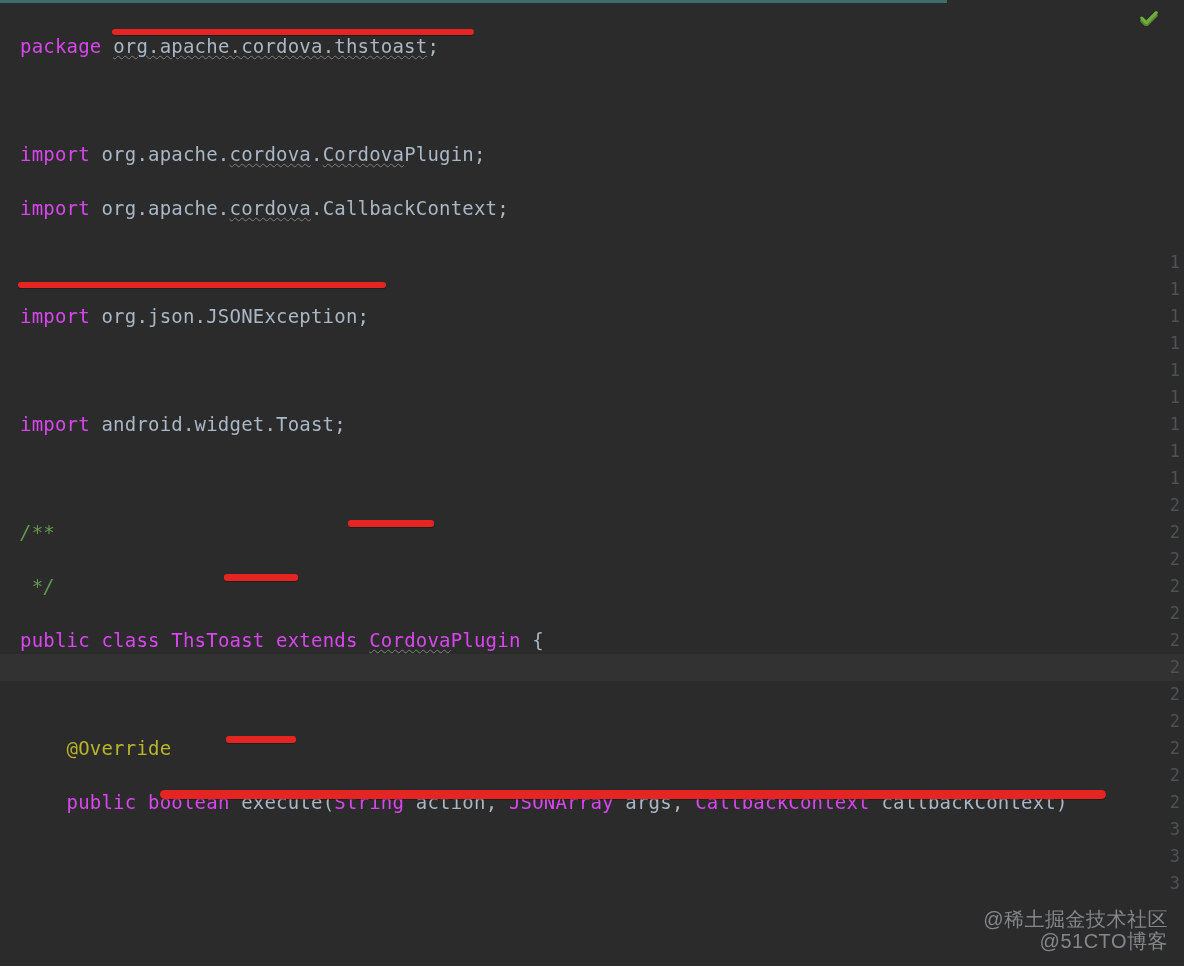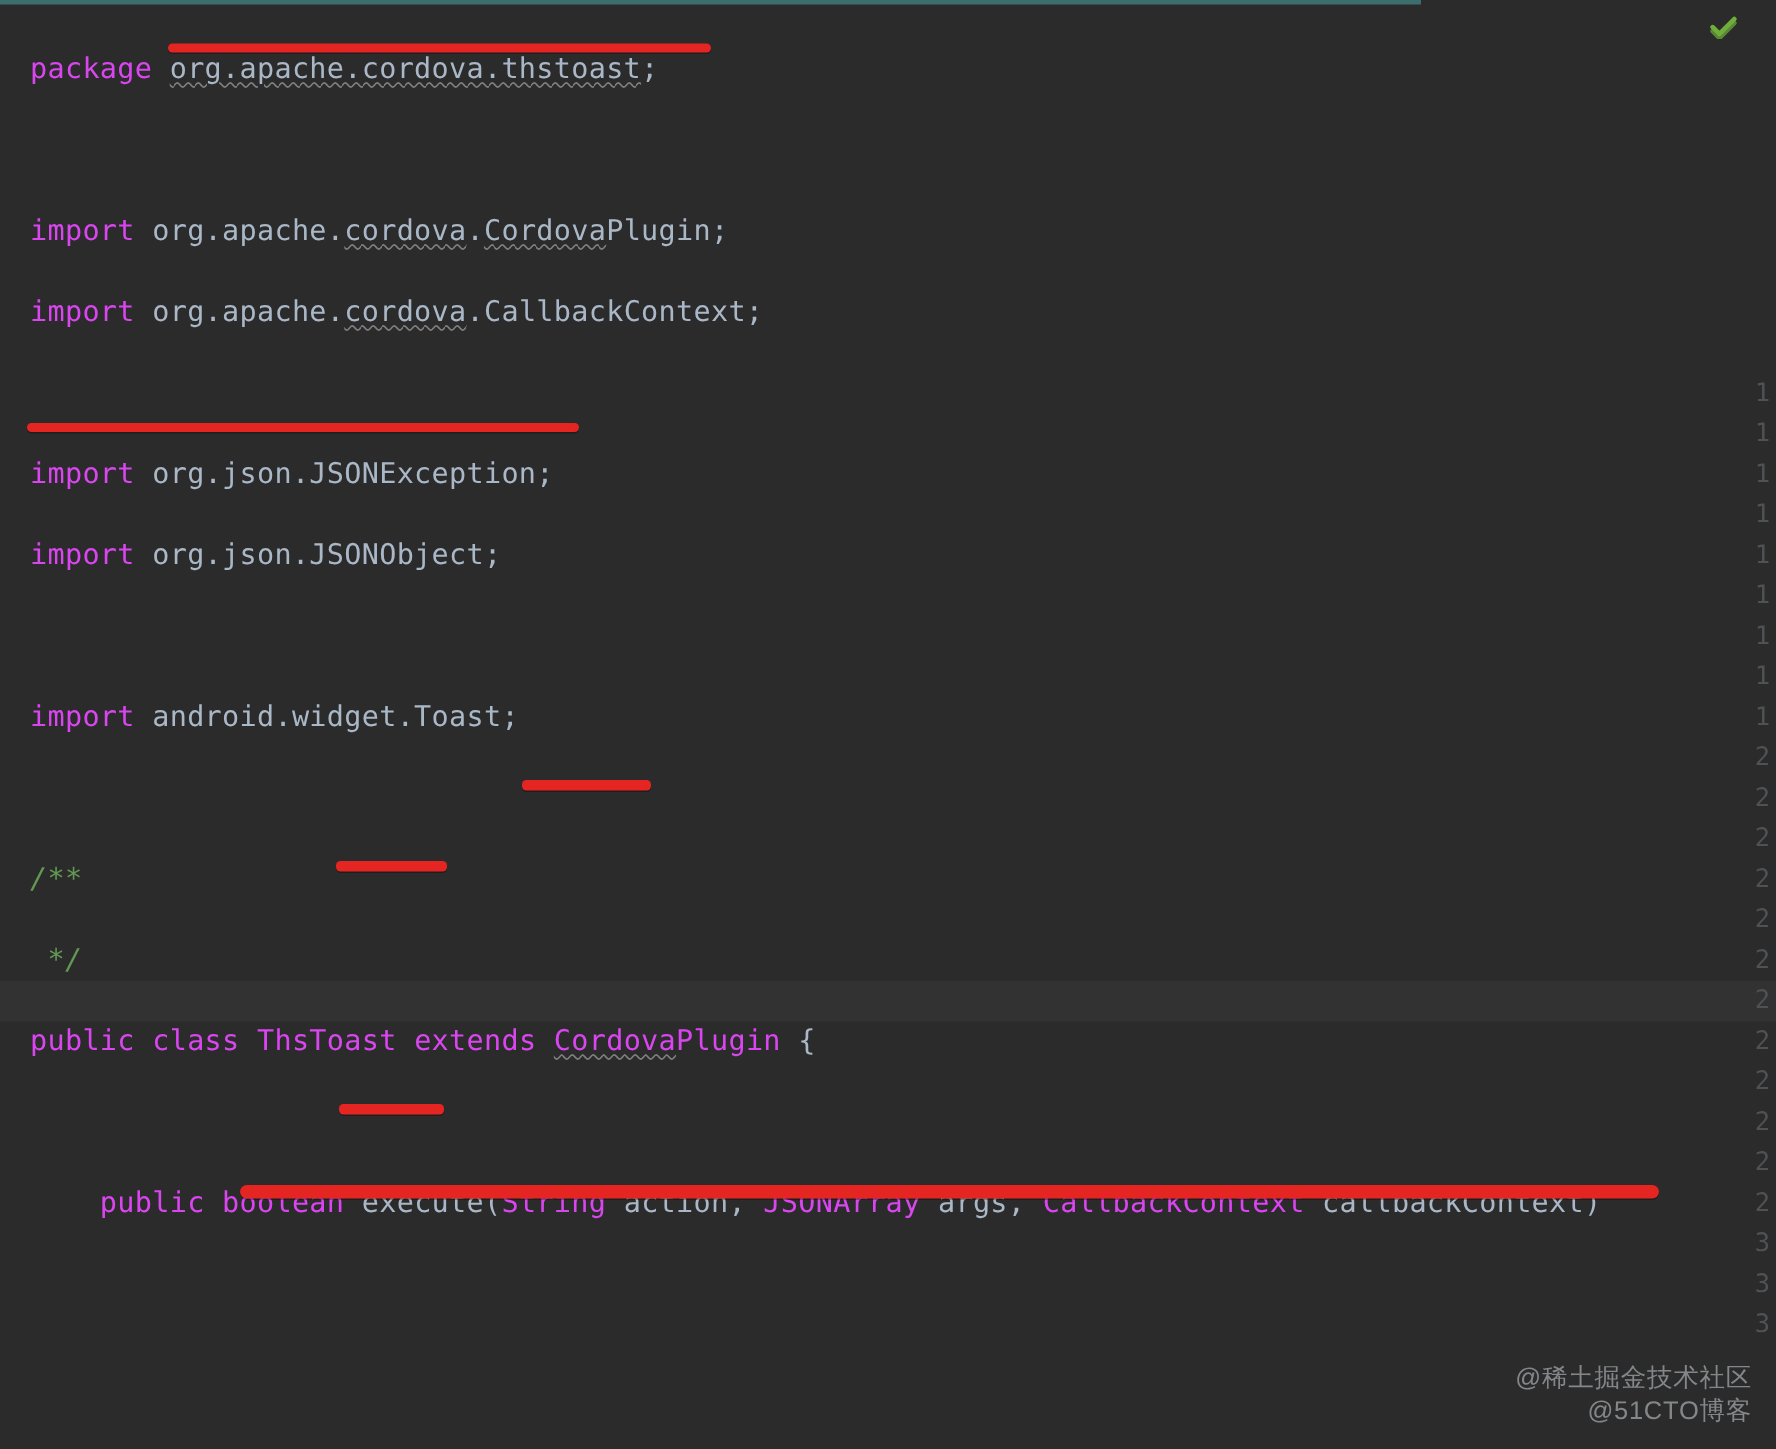--- a/index.html
+++ b/index.html
@@ -81,21 +81,21 @@
     border-radius: 3px;
     z-index: 2;
     box-shadow: 0 1px 0 rgba(0,0,0,0.3);
   }
   .watermark {
     position: absolute;
     right: 16px;
     bottom: 14px;
     color: #8d9194;
     font-family: -apple-system, "PingFang SC", "Hiragino Sans GB", Arial, sans-serif;
-    font-size: 17px;
+    font-size: 20px;
     text-align: right;
     line-height: 22px;
     letter-spacing: 0.5px;
     opacity: 0.9;
     z-index: 3;
   }
 </style>
 </head>
 <body>
 
@@ -111,28 +111,28 @@
 
   <div class="cursor-bg" style="top:calc(6px + 27px*24);"></div>
 
   <div class="code">
 <span class="line"><span class="kw">package</span> <span class="pkg squig">org.apache.cordova.thstoast</span><span class="plain">;</span></span>
 <span class="line"></span>
 <span class="line"><span class="kw">import</span> <span class="pkg">org.apache.<span class="squig">cordova</span>.<span class="squig">Cordova</span>Plugin</span>;</span>
 <span class="line"><span class="kw">import</span> <span class="pkg">org.apache.<span class="squig">cordova</span>.CallbackContext</span>;</span>
 <span class="line"></span>
 <span class="line"><span class="kw">import</span> <span class="pkg">org.json.JSONException</span>;</span>
-<span class="line"><span class="kw">import</span> <span class="pkg">org.json.JSONObject</span>;</span>
 <span class="line"></span>
 <span class="line"><span class="kw">import</span> <span class="pkg">android.widget.Toast</span>;</span>
 <span class="line"></span>
 <span class="line"><span class="doc">/**</span></span>
 <span class="line"><span class="doc"> */</span></span>
 <span class="line"><span class="kw">public</span> <span class="kw">class</span> <span class="type">ThsToast</span> <span class="kw">extends</span> <span class="type squig">Cordova</span><span class="type">Plugin</span> {</span>
 <span class="line"></span>
+<span class="line">    <span class="annotation">@Override</span></span>
 <span class="line">    <span class="kw">public</span> <span class="kw">boolean</span> <span class="plain">execute</span>(<span class="type">String</span> <span class="plain">action</span>, <span class="type">JSONArray</span> <span class="plain">args</span>, <span class="type">CallbackContext</span> <span class="plain">callbackContext</span>)</span>
 
 
 
 
 
 
 
 
 

